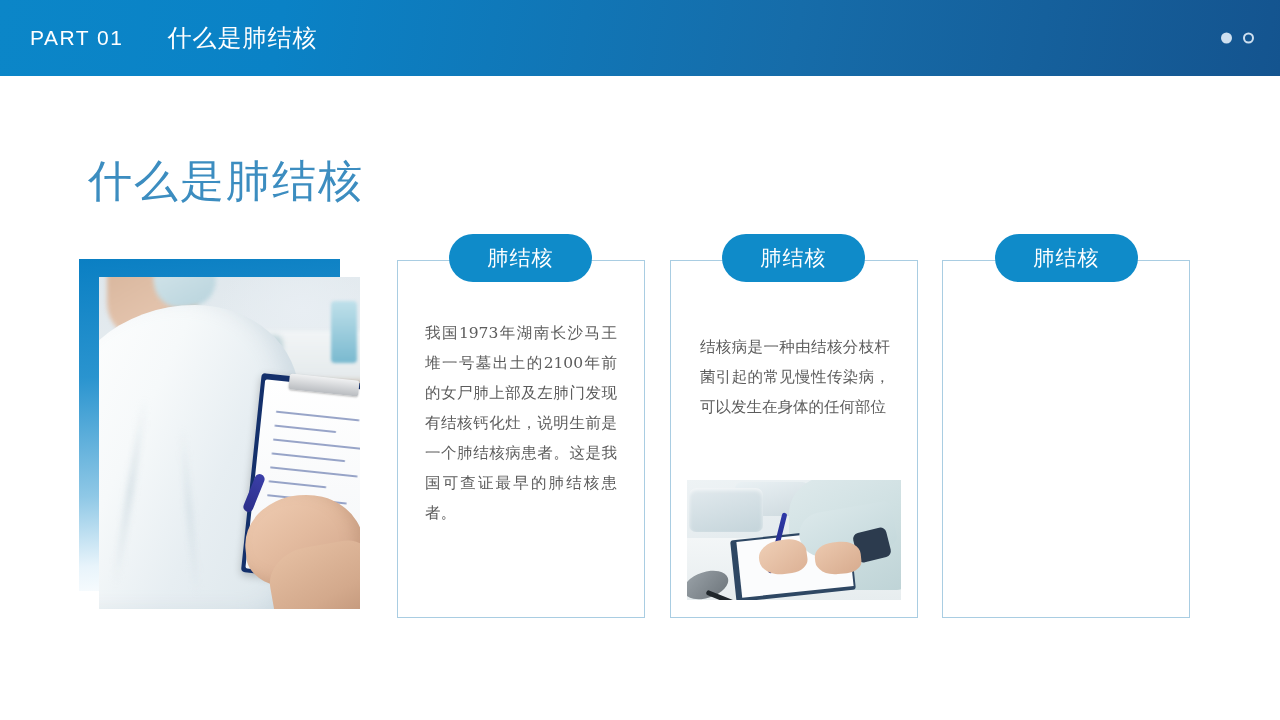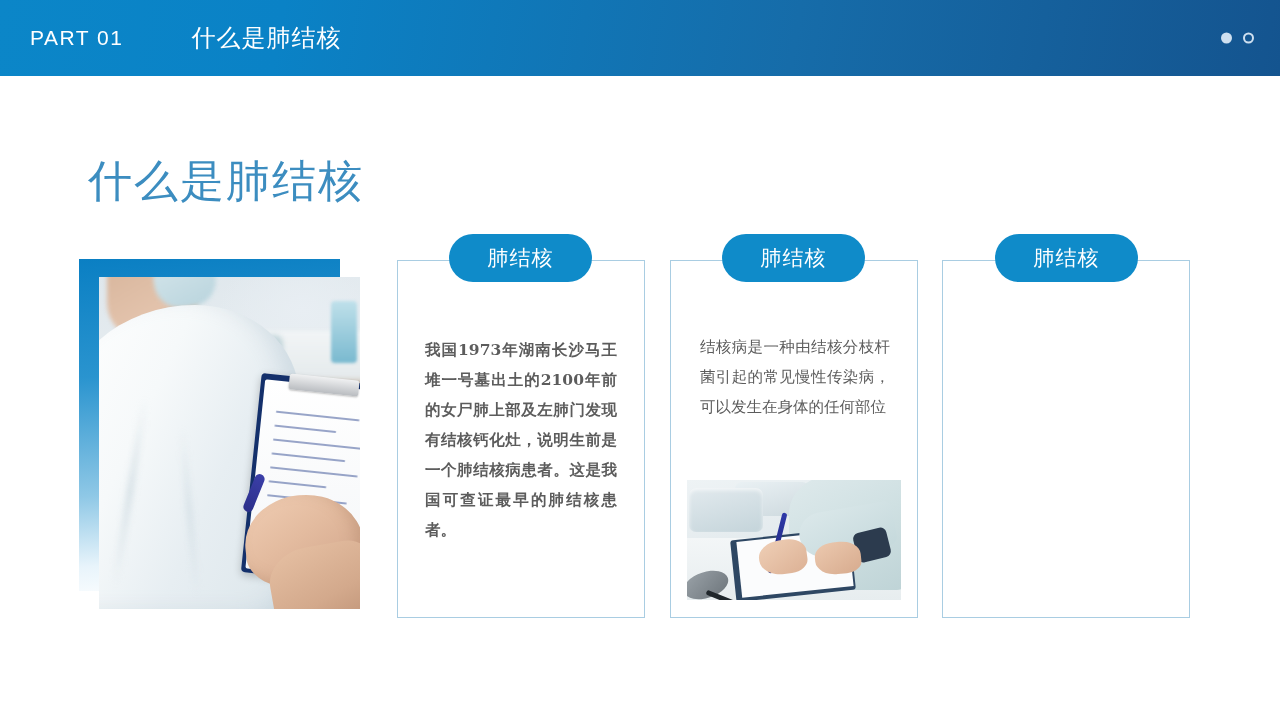--- a/index.html
+++ b/index.html
@@ -21,21 +21,20 @@
 
   
   .header {
     position: absolute;
     left: 0; top: 0;
     width: 1280px;
     height: 76px;
     background: linear-gradient(100deg, #0b86c8 0%, #0a82c6 22%, #166ca9 62%, #14548f 100%);
     display: flex;
     align-items: center;
-    gap: 24px;
   }
 
   .header-part {
     color: #ffffff;
     font-size: 21px;
     letter-spacing: 1.5px;
     font-weight: 400;
     margin-left: 30px;
     font-family: "Liberation Sans", sans-serif;
   }
@@ -292,21 +291,21 @@
 
   .card-text {
     position: absolute;
     color: #5c5c5c;
     font-size: 15.5px;
     line-height: 30px;
     text-align: justify;
     text-align-last: left;
     font-family: "DejaVu Serif", "Liberation Serif", serif;
   }
-  .ct-1 { left: 425px; top: 335px; width: 192px; font-weight: bold; }
+  .ct-1 { left: 425px; top: 318px; width: 192px; }
   .ct-2 { left: 700px; top: 332px; width: 190px; }
   .ct-3 { left: 968px; top: 325px; width: 196px; }
 
   
   .card2-photo {
     position: absolute;
     left: 687px;
     top: 480px;
     width: 214px;
     height: 120px;

